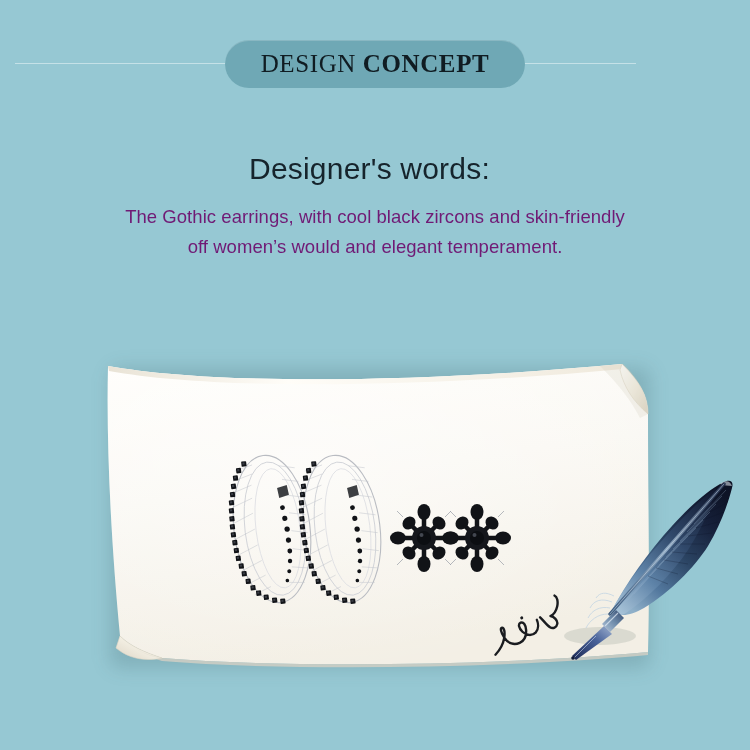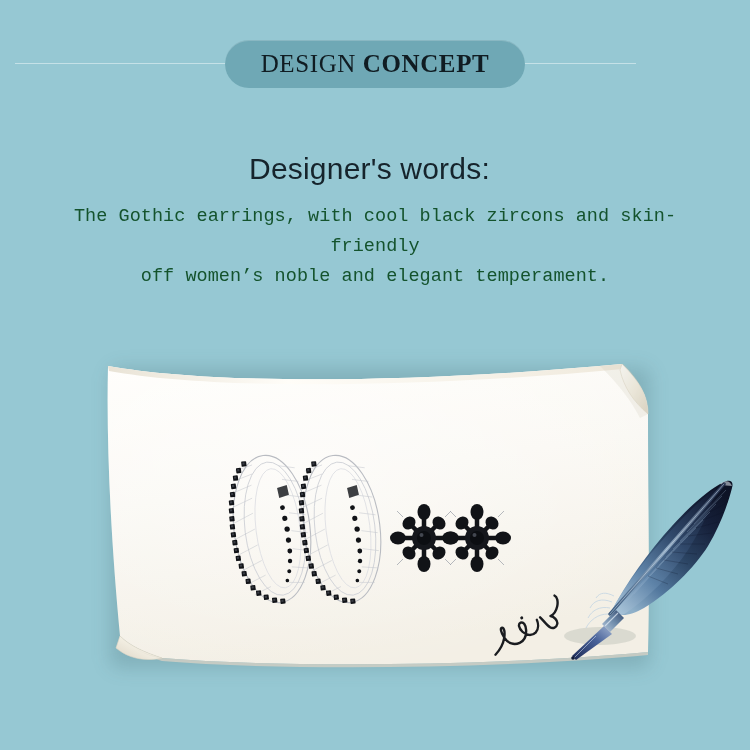--- a/index.html
+++ b/index.html
@@ -74,24 +74,23 @@
     font-size: 30px;
     font-weight: 400;
     letter-spacing: 0.2px;
     margin: 0 11px 16px 0;
     color: #16242c;
   }
   #words-body {
     font-size: 18.5px;
     line-height: 30px;
     letter-spacing: 0.05px;
-    color: #14532d;
+    color: #701a75;
     margin: 0 auto;
     width: 640px;
-    font-family: Liberation Mono, monospace;
   }
   #words-body .ln { display: block; }
 
   
   #paper-wrap {
     position: absolute;
     left: 100px;
     top: 352px;
     width: 560px;
     height: 325px;
@@ -139,21 +138,21 @@
       <div id="banner-title">
         <span class="light">DESIGN </span><span class="bold">CONCEPT</span>
       </div>
     </div>
   </div>
 
   <div id="words-block">
     <h2 id="words-heading">Designer's words:</h2>
     <div id="words-body">
       <span class="ln">The Gothic earrings, with cool black zircons and skin-friendly</span>
-      <span class="ln">off women’s noble and elegant temperament.</span>
+      <span class="ln">off women’s would and elegant temperament.</span>
     </div>
   </div>
 
   <div id="paper-wrap">
     <div id="paper-shadow"></div>
 
     <svg id="paper-svg" width="560" height="325" viewBox="0 0 560 325">
       <defs>
         <linearGradient id="paperGrad" x1="0" y1="0" x2="0.25" y2="1">
           <stop offset="0" stop-color="#fffefb"></stop>

